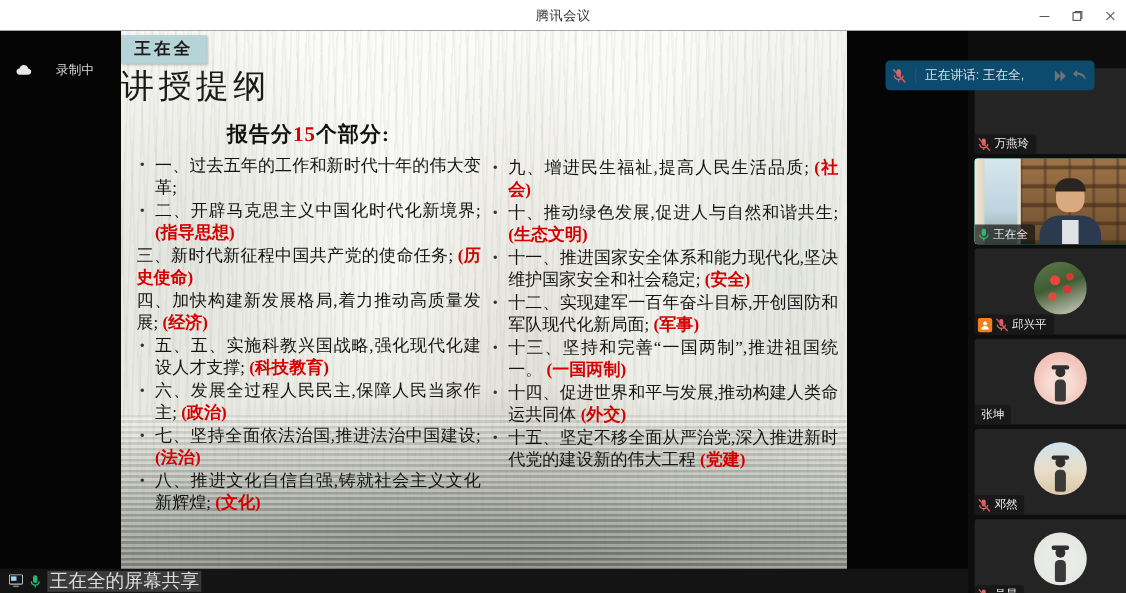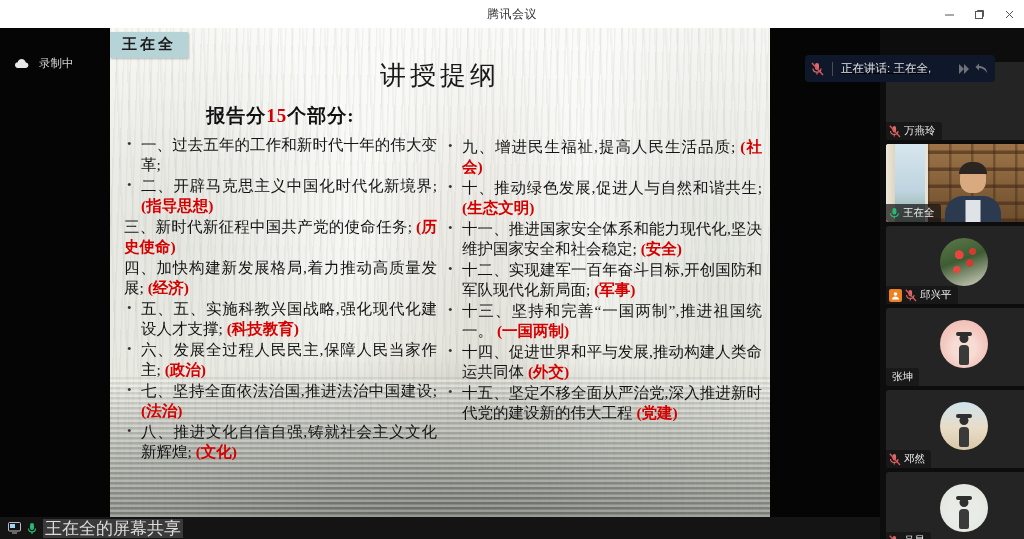--- a/index.html
+++ b/index.html
@@ -31,21 +31,21 @@
   
   .stage{
     position:absolute; left:0; top:28px; width:880px; height:511px;
     background:#050505;
     overflow:hidden;
   }
 
   
   .recording{
     position:absolute; left:14px; top:28px;
-    display:flex; align-items:center; gap:10px;
+    display:flex; align-items:center; gap:22px;
     color:#d8d8d8; font-size:11.5px;
   }
   .cloud-ico{ display:block; }
 
   
   .slide{
     position:absolute; left:110px; top:0px; width:660px; height:499px;
     background:
       radial-gradient(ellipse 120% 60% at 50% 104%, rgba(40,44,40,.52) 0%, rgba(80,84,78,.22) 38%, rgba(255,255,255,0) 66%),
       linear-gradient(180deg,#fbfbf9 0%, #f6f6f3 48%, #efefe9 70%, #dfe0d9 86%, #c9cbc2 100%);
@@ -77,23 +77,22 @@
     background:#b6d3d7;
     color:#1c1c1c;
     font-family:"Liberation Serif","DejaVu Serif",serif;
     font-size:15px; font-weight:bold;
     padding:3px 12px 4px 12px;
     letter-spacing:3px;
     box-shadow:1px 1px 2px rgba(0,0,0,.25);
   }
 
   .slide-title{
-    text-align:center;
     font-family:"Liberation Serif","DejaVu Serif",serif;
-    font-size:26px; color:#1a1a1a;
+    font-size:30px; color:#1a1a1a;
     letter-spacing:4px;
     padding-top:30px;
   }
 
   .columns{
     display:flex; gap:6px;
     padding:6px 8px 0 8px;
   }
   .col{ width:50%; }
   .col.left{ padding-left:6px; }
@@ -119,25 +118,24 @@
   ul.outline li::before{
     content:"•"; position:absolute; left:3px; top:-1px;
     font-size:13px; color:#333;
   }
   ul.outline li.nobullet::before{ content:""; }
   .tag{ color:#d40000; font-weight:bold; }
 
   
   .speaking{
     position:absolute; left:805px; top:55px; width:190px; height:27px;
-    background:#0f172a; border-radius:4px;
+    background:#0c4a6e; border-radius:4px;
     display:flex; align-items:center; gap:8px;
     padding:0 6px;
     z-index:20;
-    text-decoration:underline;
   }
   .speaking .sep{
     width:1px; height:14px; background:#4a4d53;
   }
   .speaking .label{
     color:#e3e3e3; font-size:11.5px; white-space:nowrap;
   }
   .speaking .arrows{
     margin-left:auto; display:flex; align-items:center; gap:2px;
   }

